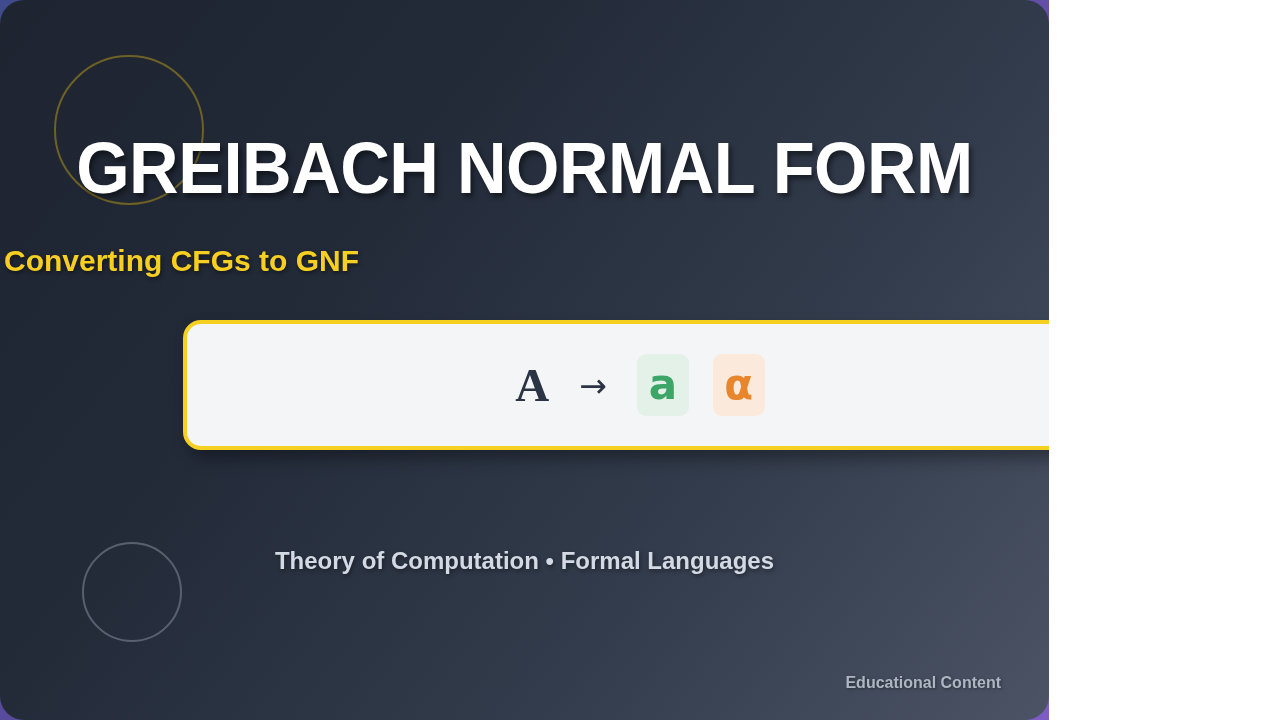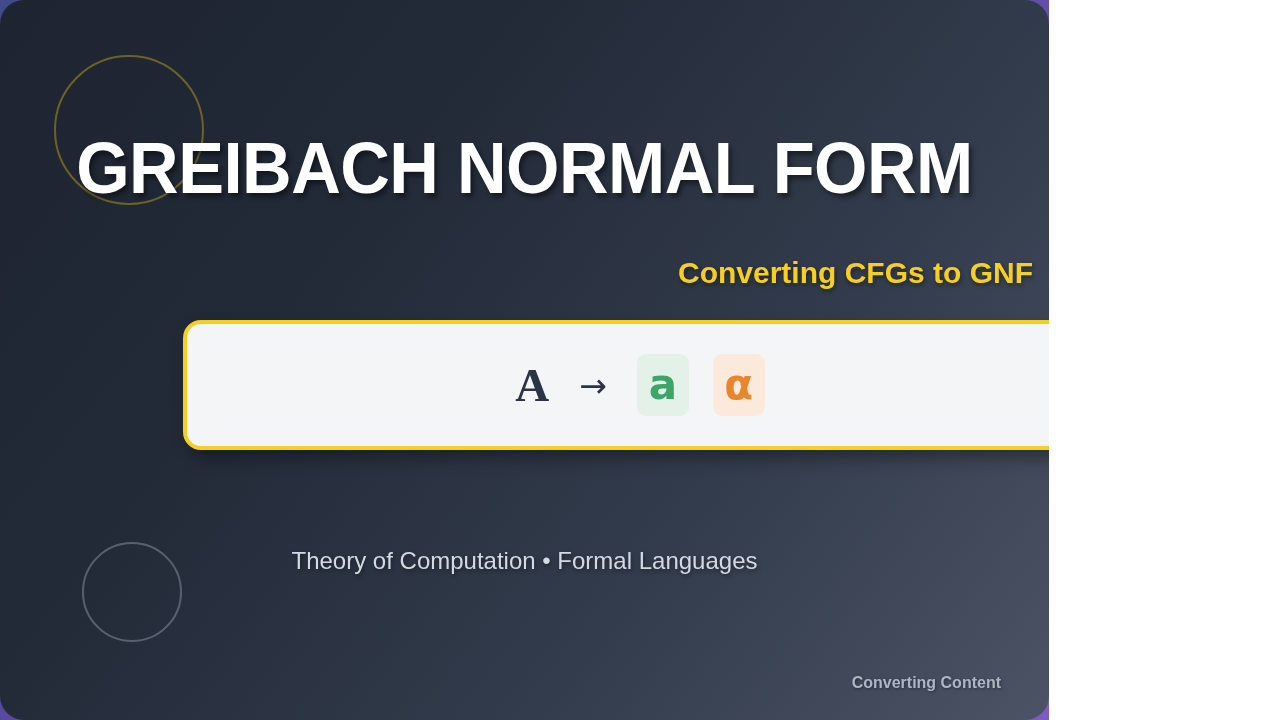--- a/index.html
+++ b/index.html
@@ -68,25 +68,25 @@
     font-size: 73px;
     font-weight: bold;
     letter-spacing: -0.5px;
     color: #ffffff;
     transform: scaleX(0.94);
     text-shadow: 3px 4px 6px rgba(0,0,0,.45);
     white-space: nowrap;
   }
 
   #subtitle {
-    margin: 16px;
+    margin: 4px;
     position: absolute;
     top: 240px;
     left: 0; right: 0;
-    text-align: right;
+    text-align: left;
     font-size: 30px;
     font-weight: bold;
     color: #f6cf20;
     text-shadow: 1px 2px 4px rgba(0,0,0,.45);
   }
 
   
   #formula-card {
     position: absolute;
     left: 183px;
@@ -146,21 +146,21 @@
     text-shadow: 1px 2px 4px rgba(0,0,0,.4);
   }
   #tagline-accent { color: #f6cf20; }
 
   #meta {
     position: absolute;
     top: 547px;
     left: 0; right: 0;
     text-align: center;
     font-size: 24px;
-    font-weight: normal;
+    font-weight: bold;
     color: #d4dae4;
     text-shadow: 1px 2px 4px rgba(0,0,0,.4);
   }
 
   #footer-label {
     position: absolute;
     right: 48px;
     bottom: 28px;
     font-size: 16px;
     font-weight: bold;
@@ -187,17 +187,17 @@
       <div id="formula-card">
         <span id="formula-lhs">A</span>
         <span id="formula-arrow">→</span>
         <span class="token" id="token-terminal">a</span>
         <span class="token" id="token-variables">α</span>
       </div>
 
 
       <div id="meta">Theory of Computation • Formal Languages</div>
 
-      <div id="footer-label">Converting Content</div>
+      <div id="footer-label">Educational Content</div>
 
     </div>
   </div>
 </div>
 
 </body></html>

